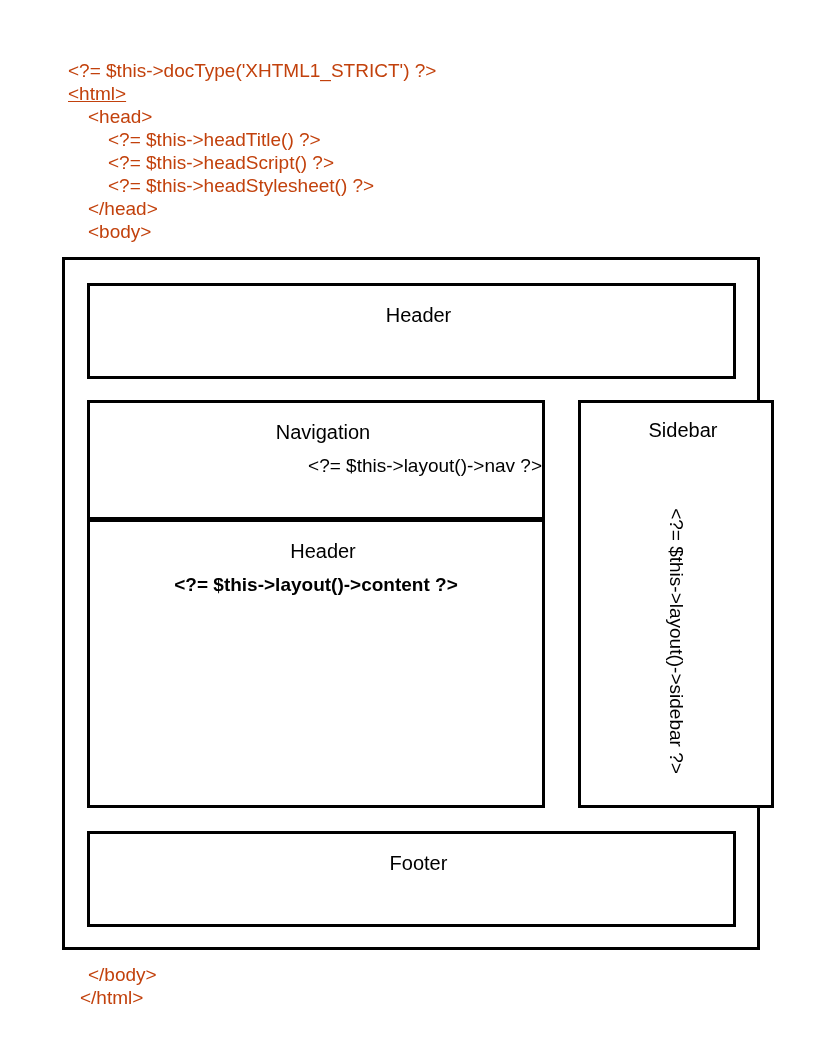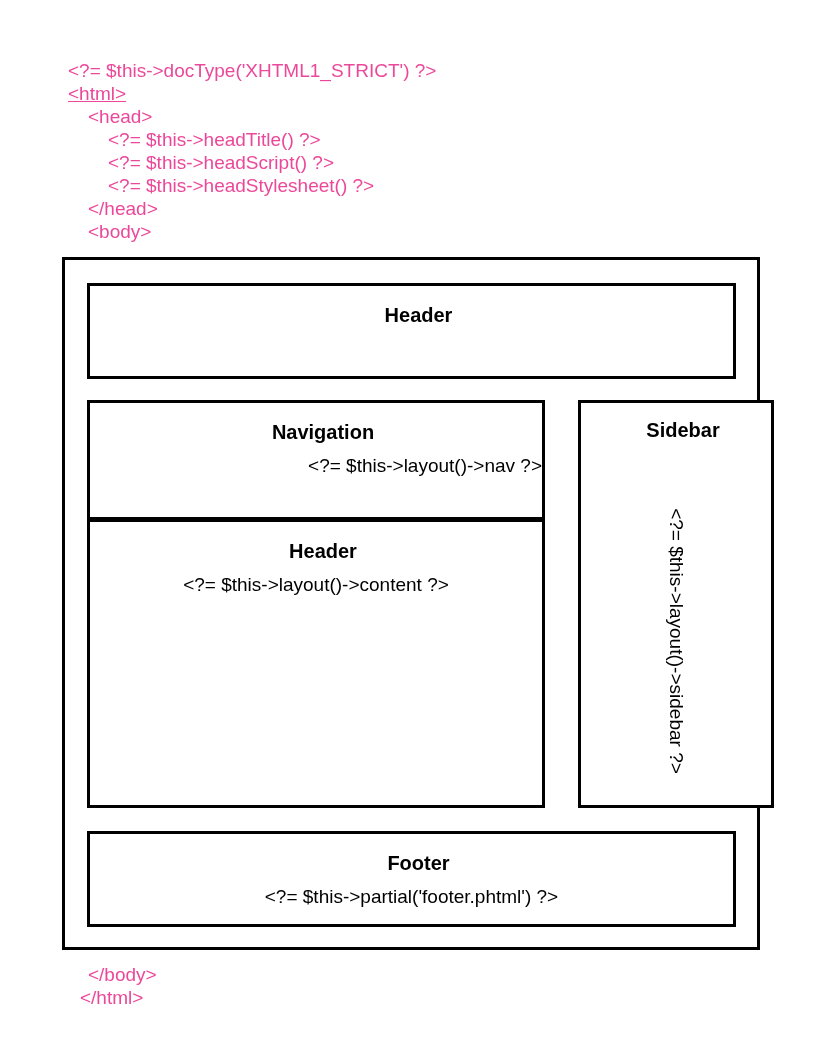--- a/index.html
+++ b/index.html
@@ -23,21 +23,21 @@
     left: 0;
     top: 0;
     width: 816px;
   }
   .code-line {
     position: absolute;
     white-space: pre;
     font-family: "Liberation Sans", sans-serif;
     font-size: 19px;
     line-height: 23px;
-    color: #ec4899;
+    color: #c2410c;
   }
 
   
   .outer-box {
     position: absolute;
     left: 62px;
     top: 257px;
     width: 698px;
     height: 693px;
     border: 3px solid #000000;
@@ -51,21 +51,21 @@
     border: 3px solid #000000;
     box-sizing: border-box;
     background: #ffffff;
   }
   .region-title {
     position: absolute;
     left: 0;
     right: 0;
     text-align: center;
     font-size: 20px;
-    font-weight: bold;
+    font-weight: normal;
     line-height: 22px;
     white-space: pre;
     padding-left: 14px;
   }
   .region-code {
     position: absolute;
     left: 0;
     right: 0;
     text-align: center;
     font-size: 19px;
@@ -80,21 +80,21 @@
   #header-region  .region-code  { top: 52px; }
 
   
   #nav-region     { left: 87px;  top: 400px; width: 458px; height: 120px; }
   #nav-region     .region-title { top: 18px; }
   #nav-region     .region-code  { top: 52px; text-align: right; }
 
   
   #content-region { left: 87px;  top: 519px; width: 458px; height: 289px; }
   #content-region .region-title { top: 18px; }
-  #content-region .region-code  { top: 52px; }
+  #content-region .region-code  { top: 52px; font-weight: bold; }
 
   
   #sidebar-region { left: 578px; top: 400px; width: 196px; height: 408px; }
   #sidebar-region .region-title { top: 16px; }
 
   
   #footer-region  { left: 87px;  top: 831px; width: 649px; height: 96px; }
   #footer-region  .region-title { top: 18px; }
   #footer-region  .region-code  { top: 52px; }
 
@@ -144,19 +144,18 @@
   <div class="region-code">&lt;?= $this-&gt;layout()-&gt;content ?&gt;</div>
 </div>
 
 <div class="region" id="sidebar-region">
   <div class="region-title">Sidebar</div>
   <div class="sidebar-vertical-code">&lt;?= $this-&gt;layout()-&gt;sidebar ?&gt;</div>
 </div>
 
 <div class="region" id="footer-region">
   <div class="region-title">Footer</div>
-  <div class="region-code">&lt;?= $this-&gt;partial('footer.phtml') ?&gt;</div>
 </div>
 
 <div class="code-block">
   <div class="code-line" style="left:88px; top:963px;">&lt;/body&gt;</div>
   <div class="code-line" style="left:80px; top:986px;">&lt;/html&gt;</div>
 </div>
 
 </body></html>

